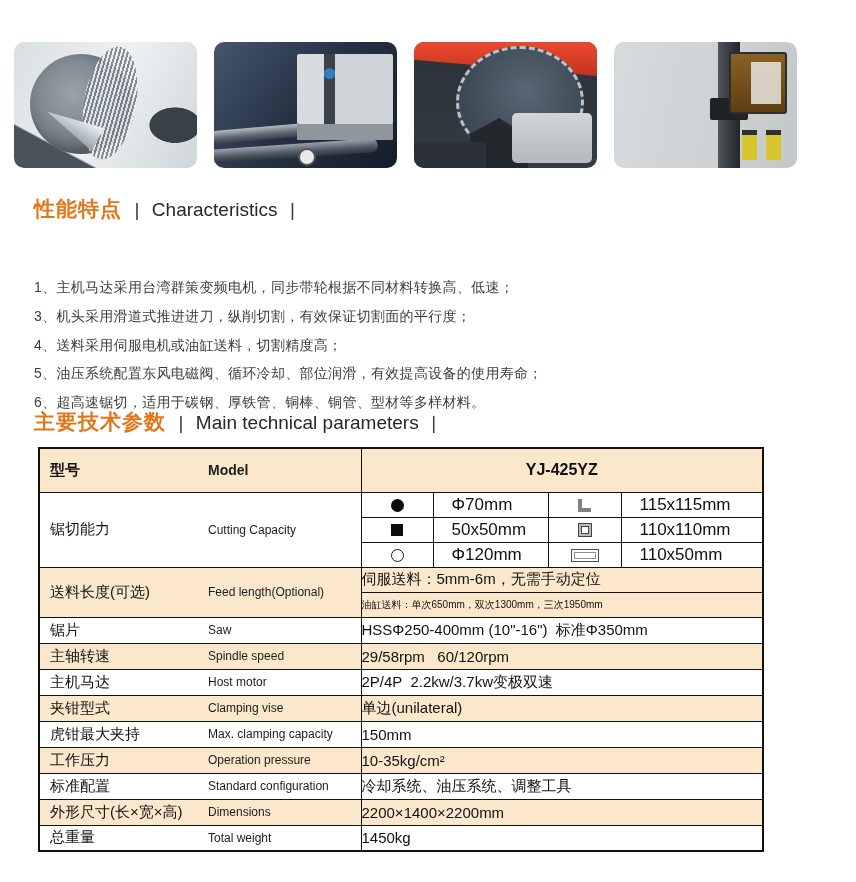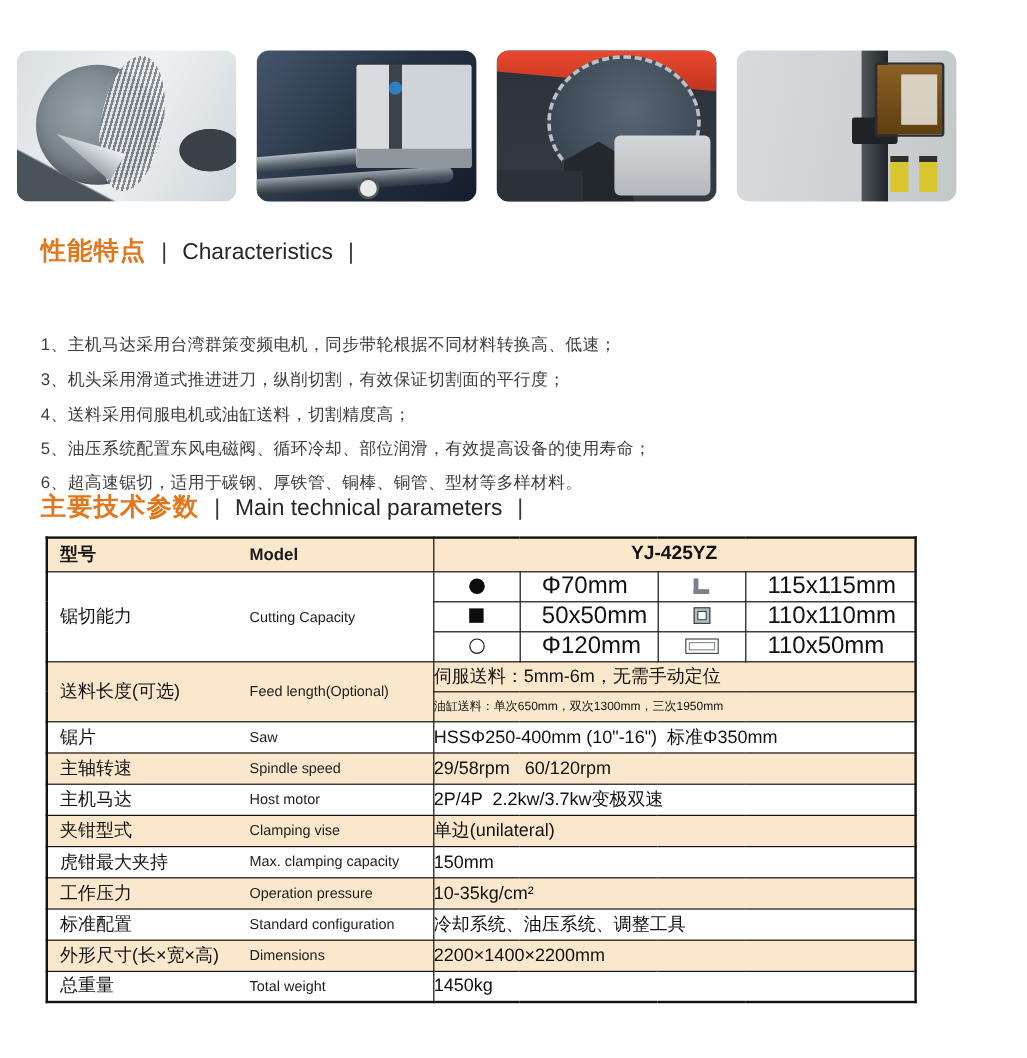--- a/index.html
+++ b/index.html
@@ -71,36 +71,36 @@
 
   
   .features { position:absolute; left:34px; top:238px; width:760px; list-style:none;margin-top:35px; }
   .features li { font-size:14px; color:#3d3d3d; line-height:28.8px; letter-spacing:.3px; }
 
   
   table.spec { position:absolute; left:38px; top:447px; width:724px;
     border-collapse:collapse; table-layout:fixed; border:2px solid #111; }
   table.spec td { border:1px solid #111; vertical-align:middle; color:#111; }
   tr.shade td { background:#fbe7cc; }
-  tr.hdr { height:28px; } tr.hdr td { font-weight:bold; }
+  tr.hdr { height:44px; } tr.hdr td { font-weight:bold; }
   tr.cut { height:25px; }
   tr.feed { height:25px; }
   tr.row { height:26px; }
 
   td.lbl { padding-left:10px; }
   .lbl-in { display:grid; grid-template-columns:158px 1fr; align-items:center; }
   .lbl-in .zh { font-size:15px; color:#141414; }
   .lbl-in .en { font-size:12px; color:#1c1c1c; }
   tr.hdr .lbl-in .zh { font-size:15px; }
   tr.hdr .lbl-in .en { font-size:14px; }
 
   td.model { text-align:center; font-size:16px; font-weight:bold; }
   td.val { font-size:15px; white-space:pre; }
   td.val.sm { font-size:10px; }
-  td.cutval { padding-left:18px; font-size:20px; white-space:pre; }
+  td.cutval { padding-left:18px; font-size:17px; white-space:pre; }
   td.icn { text-align:center; }
 
   
   .shape { display:inline-block; vertical-align:middle; position:relative; }
   .shape[data-icon="solid-circle"]  { width:13px; height:13px; border-radius:50%; background:#0d0d0d; }
   .shape[data-icon="solid-square"]  { width:12px; height:12px; background:#0d0d0d; }
   .shape[data-icon="hollow-circle"] { width:13px; height:13px; border:1.5px solid #1a1a1a; border-radius:50%; background:#fff; }
   .shape[data-icon="angle"] { width:13px; height:13px; border-left:4px solid #7c8288; border-bottom:4px solid #7c8288; background:transparent; }
   .shape[data-icon="square-tube"] { width:14px; height:14px; border:1px solid #3f4448; background:#b6bcc0; }
   .shape[data-icon="square-tube"]::after { content:""; position:absolute; inset:2px; background:#fff; border:1px solid #3f4448; }

